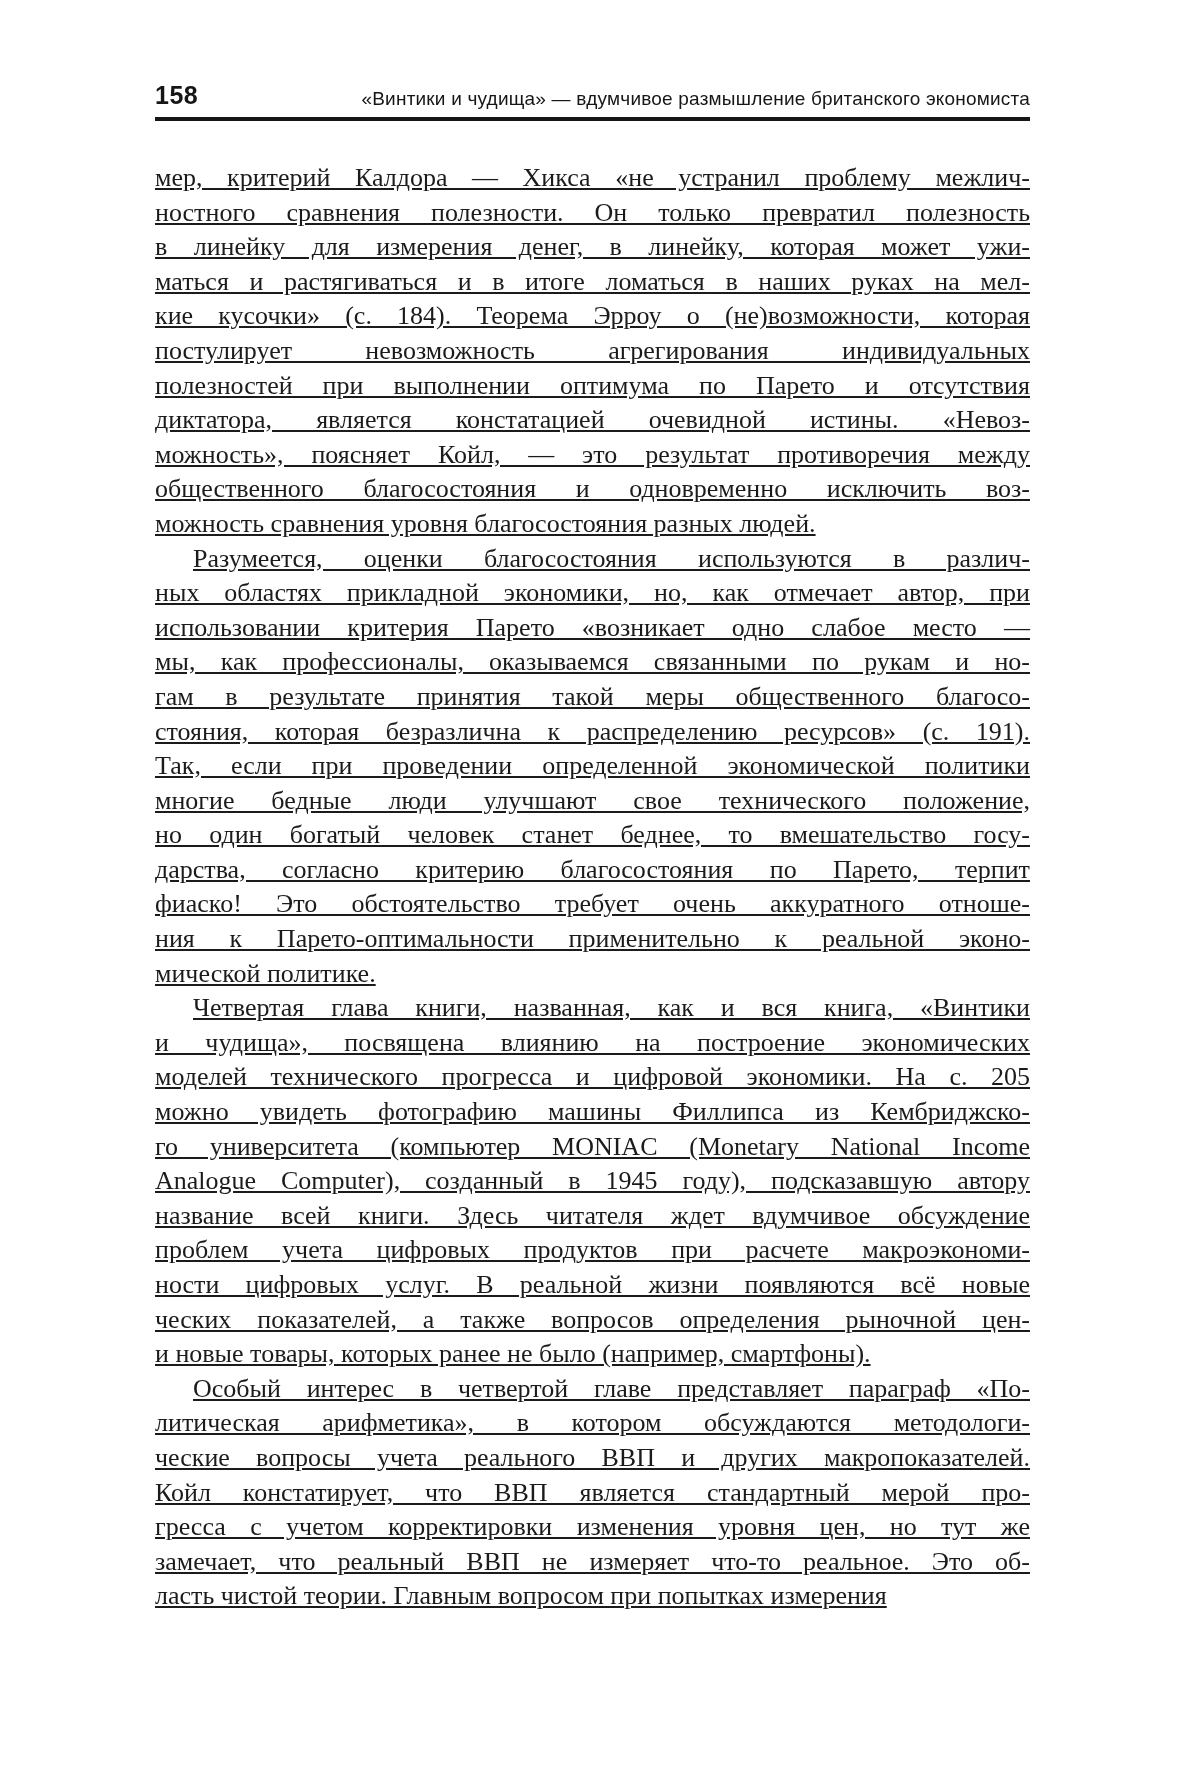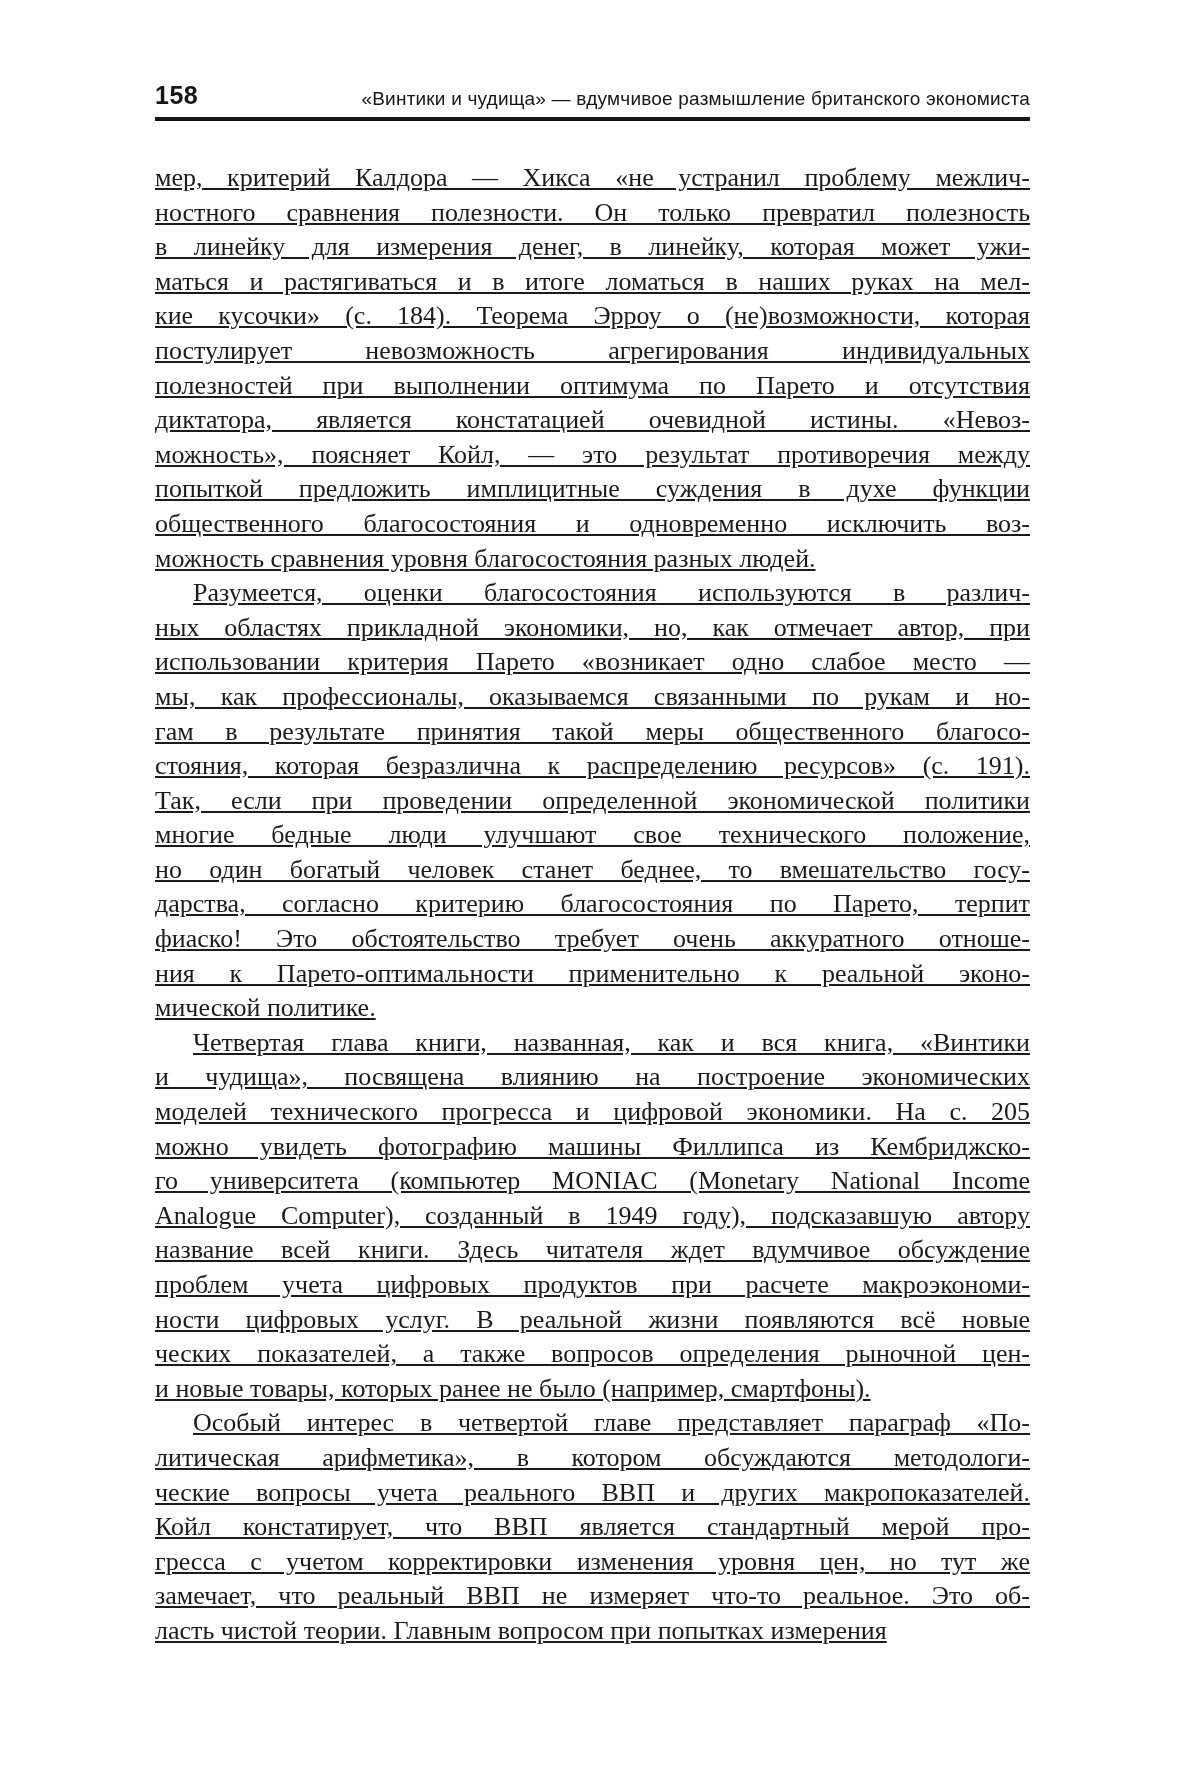--- a/index.html
+++ b/index.html
@@ -81,21 +81,20 @@
         <div class="para">
           <div class="line">мер, критерий Калдора — Хикса «не устранил проблему межлич-</div>
           <div class="line">ностного сравнения полезности. Он только превратил полезность</div>
           <div class="line">в линейку для измерения денег, в линейку, которая может ужи-</div>
           <div class="line">маться и растягиваться и в итоге ломаться в наших руках на мел-</div>
           <div class="line">кие кусочки» (с. 184). Теорема Эрроу о (не)возможности, которая</div>
           <div class="line">постулирует невозможность агрегирования индивидуальных</div>
           <div class="line">полезностей при выполнении оптимума по Парето и отсутствия</div>
           <div class="line">диктатора, является констатацией очевидной истины. «Невоз-</div>
           <div class="line">можность», поясняет Койл, — это результат противоречия между</div>
-          <div class="line">попыткой предложить имплицитные суждения в духе функции</div>
           <div class="line">общественного благосостояния и одновременно исключить воз-</div>
           <div class="line last">можность сравнения уровня благосостояния разных людей.</div>
         </div>
         <div class="para indent">
           <div class="line">Разумеется, оценки благосостояния используются в различ-</div>
           <div class="line">ных областях прикладной экономики, но, как отмечает автор, при</div>
           <div class="line">использовании критерия Парето «возникает одно слабое место —</div>
           <div class="line">мы, как профессионалы, оказываемся связанными по рукам и но-</div>
           <div class="line">гам в результате принятия такой меры общественного благосо-</div>
           <div class="line">стояния, которая безразлична к распределению ресурсов» (с. 191).</div>
@@ -106,21 +105,21 @@
           <div class="line">фиаско! Это обстоятельство требует очень аккуратного отноше-</div>
           <div class="line">ния к Парето-оптимальности применительно к реальной эконо-</div>
           <div class="line last">мической политике.</div>
         </div>
         <div class="para indent">
           <div class="line">Четвертая глава книги, названная, как и вся книга, «Винтики</div>
           <div class="line">и чудища», посвящена влиянию на построение экономических</div>
           <div class="line">моделей технического прогресса и цифровой экономики. На с. 205</div>
           <div class="line">можно увидеть фотографию машины Филлипса из Кембриджско-</div>
           <div class="line">го университета (компьютер MONIAC (Monetary National Income</div>
-          <div class="line">Analogue Computer), созданный в 1949 году), подсказавшую автору</div>
+          <div class="line">Analogue Computer), созданный в 1945 году), подсказавшую автору</div>
           <div class="line">название всей книги. Здесь читателя ждет вдумчивое обсуждение</div>
           <div class="line">проблем учета цифровых продуктов при расчете макроэкономи-</div>
           <div class="line">ности цифровых услуг. В реальной жизни появляются всё новые</div>
           <div class="line">ческих показателей, а также вопросов определения рыночной цен-</div>
           <div class="line last">и новые товары, которых ранее не было (например, смартфоны).</div>
         </div>
         <div class="para indent">
           <div class="line">Особый интерес в четвертой главе представляет параграф «По-</div>
           <div class="line">литическая арифметика», в котором обсуждаются методологи-</div>
           <div class="line">ческие вопросы учета реального ВВП и других макропоказателей.</div>

